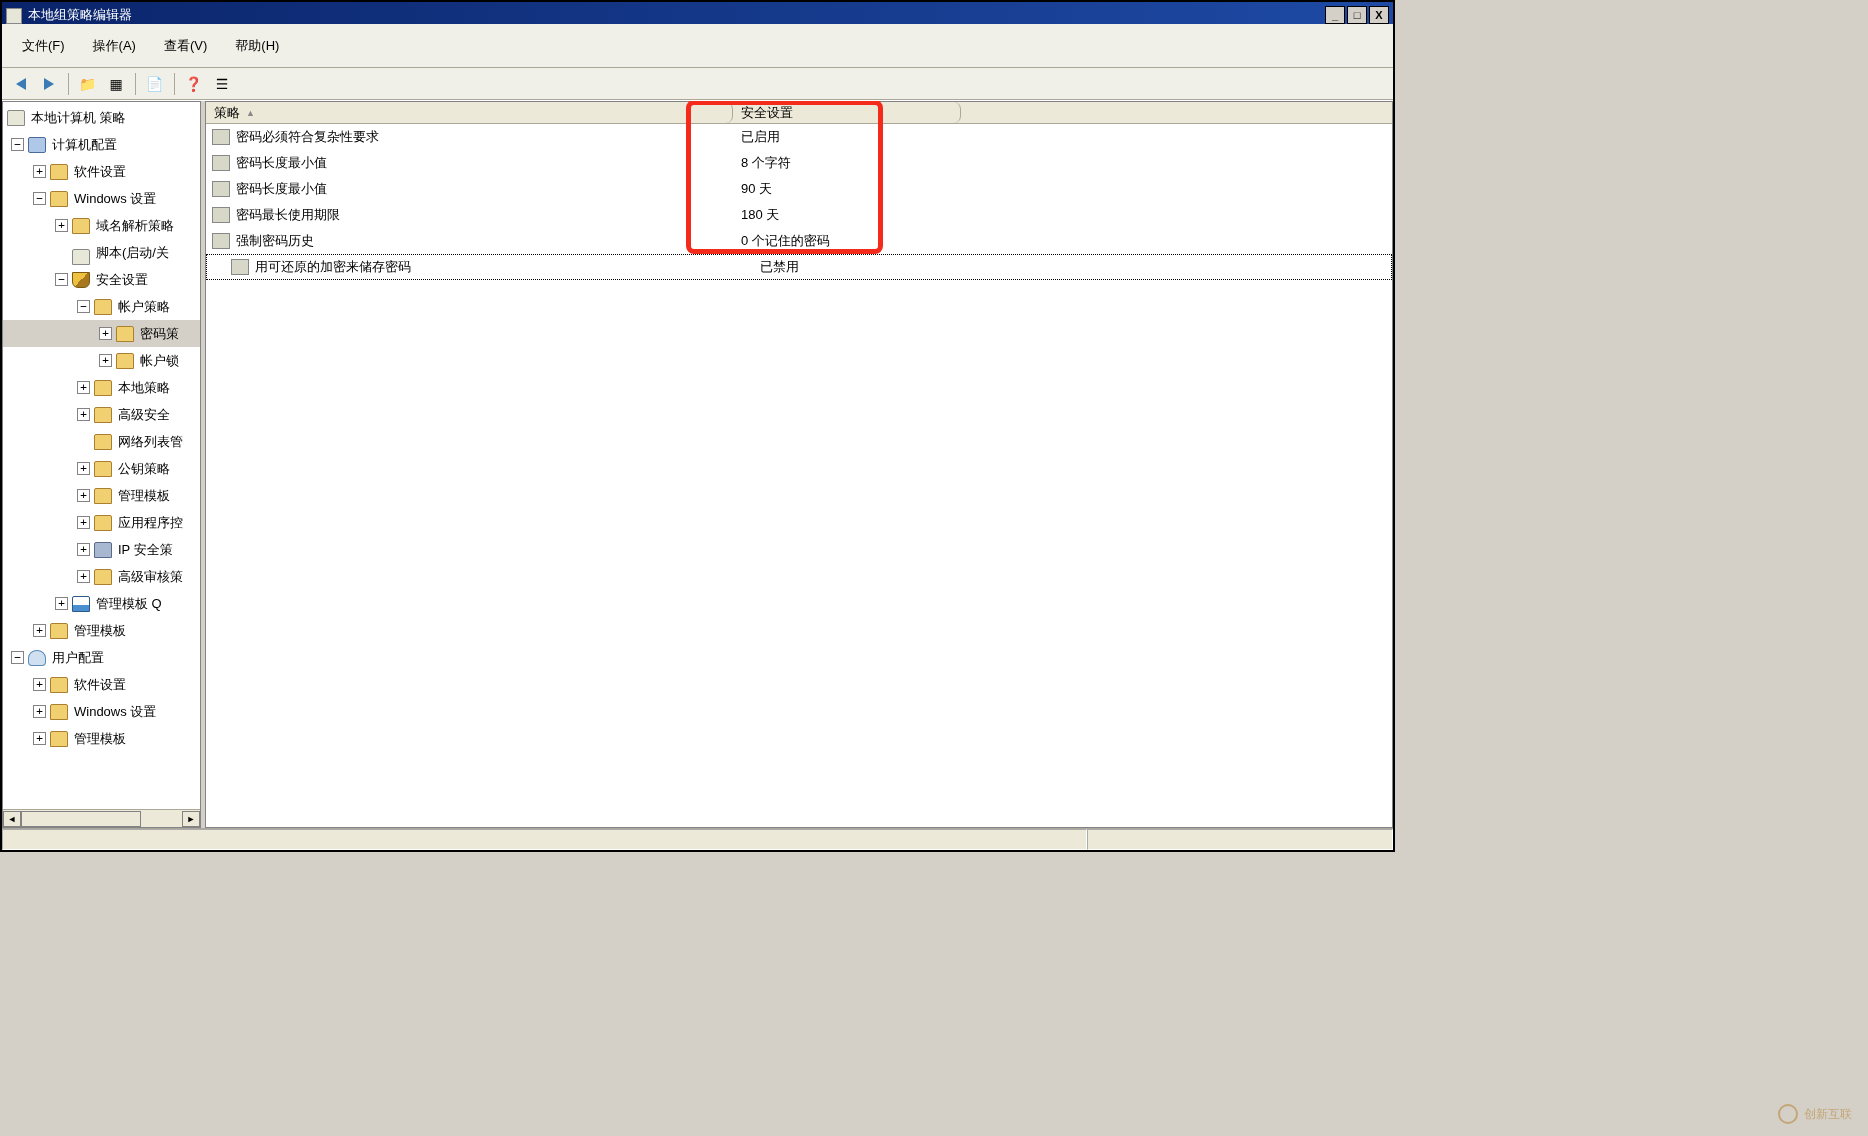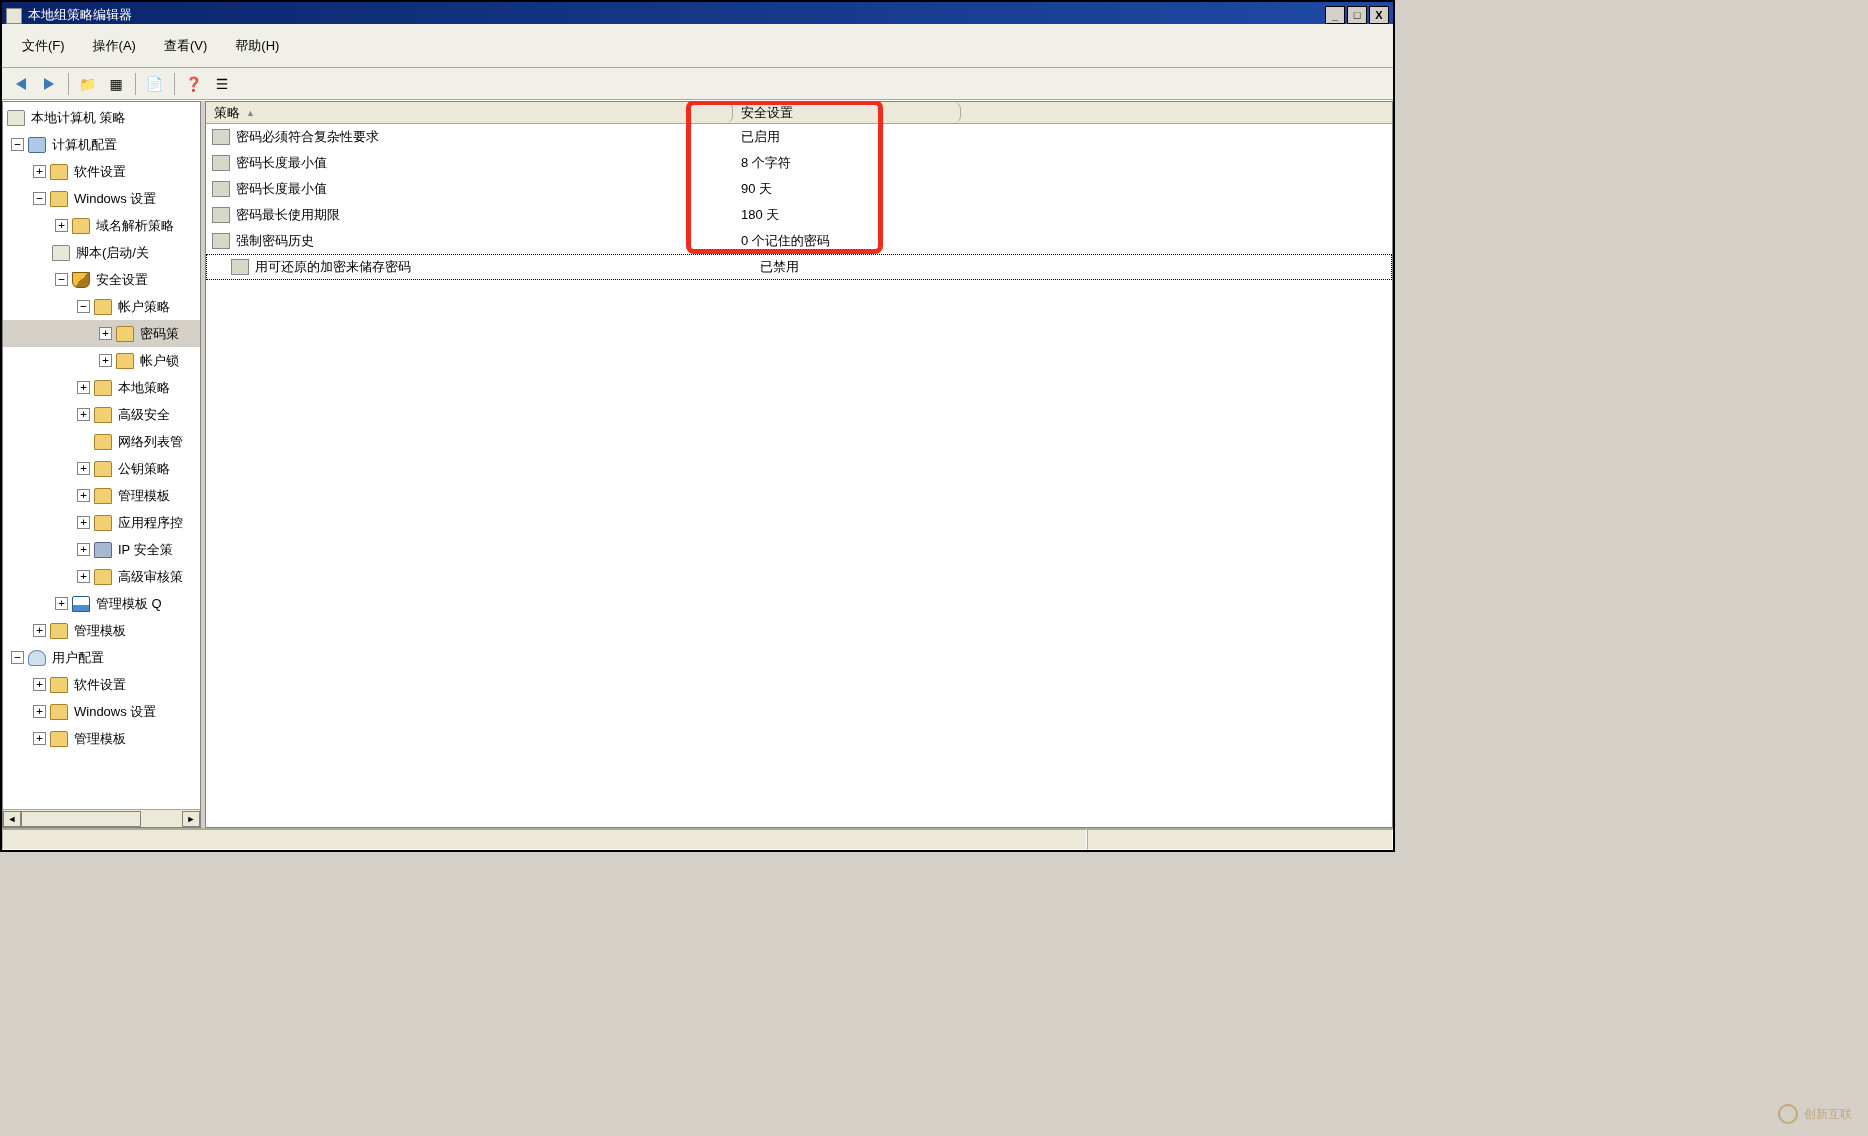--- a/index.html
+++ b/index.html
@@ -125,21 +125,21 @@
         <div class="node" style="padding-left:30px;">
             <span class="expander">−</span>
             <span class="ticon"></span>
             <span class="lbl">Windows 设置</span>
           </div>
         <div class="node" style="padding-left:52px;">
             <span class="expander">+</span>
             <span class="ticon"></span>
             <span class="lbl">域名解析策略</span>
           </div>
-        <div class="node" style="padding-left:32px;">
+        <div class="node" style="padding-left:52px;align-items:flex-end;">
             <span class="noexp"></span>
             <span class="ticon doc"></span>
             <span class="lbl">脚本(启动/关</span>
           </div>
         <div class="node" style="padding-left:52px;">
             <span class="expander">−</span>
             <span class="ticon shield"></span>
             <span class="lbl">安全设置</span>
           </div>
         <div class="node" style="padding-left:74px;">

